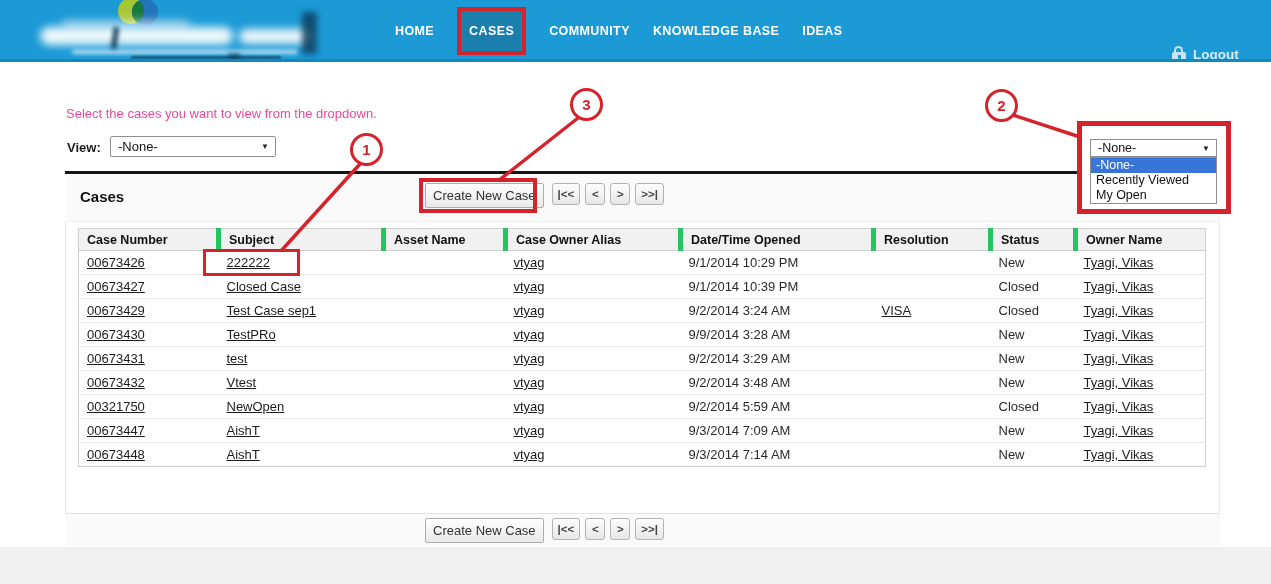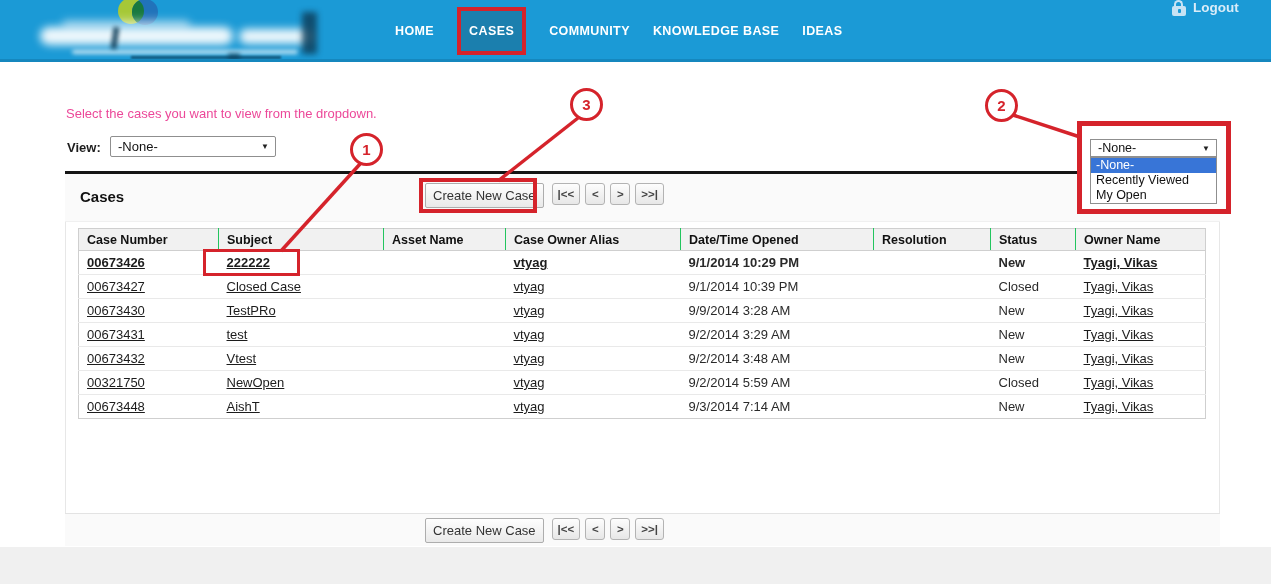--- a/index.html
+++ b/index.html
@@ -20,21 +20,21 @@
   .speck { position:absolute; filter:blur(2px); background:#0c3a55; }
   .s1 { left:112px; top:27px; width:6px; height:22px; transform:rotate(8deg); opacity:.85; }
   .s2 { left:302px; top:12px; width:15px; height:42px; filter:blur(3px); opacity:.8; }
   .s3 { left:131px; top:56px; width:150px; height:3px; filter:blur(1px); opacity:.7; }
   .s4 { left:228px; top:53px; width:12px; height:7px; opacity:.6; }
 
   .nav { position:absolute; left:395px; top:0; height:62px; display:flex; align-items:center; gap:23px; }
   .nav-item { color:#ffffff; font-size:12.5px; font-weight:bold; letter-spacing:.4px; white-space:nowrap; cursor:pointer; }
   .nav-item.active { background:#1b7fae; border:4px solid #d5232b; padding:13px 8px; }
 
-  .logout { position:absolute; left:1172px; top:0; height:62px; display:flex; align-items:flex-start; gap:7px; cursor:pointer; }
+  .logout { position:absolute; left:1172px; top:0; height:62px; display:flex; align-items:flex-end; gap:7px; cursor:pointer; }
   .lock { width:14px; height:16px; position:relative; }
   .lock .shackle { position:absolute; left:2px; top:0; width:9px; height:8px; border:2px solid #c7e3f4; border-bottom:none; border-radius:5px 5px 0 0; }
   .lock .body { position:absolute; left:0; top:6px; width:14px; height:10px; background:#c7e3f4; border-radius:2px; }
   .lock .hole { position:absolute; left:5.5px; top:9px; width:3px; height:4px; background:#1b9ad6; border-radius:1px; }
   .logout-label { color:#d9ecf8; font-size:13.5px; font-weight:bold; }
 
   
   .instruction { position:absolute; left:66px; top:106px; font-size:13px; color:#ec4899; }
   .view-label { position:absolute; left:67px; top:140px; font-size:13px; font-weight:bold; color:#1d1d1d; }
   .fselect { position:absolute; background:#fff; border:1px solid #8f8f8f; display:flex; align-items:center; justify-content:space-between; padding:0 6px 0 7px; color:#111; cursor:pointer; }
@@ -52,24 +52,24 @@
 
   .btn-group { position:absolute; display:flex; align-items:flex-start; gap:8px; z-index:9; }
   .btn-group.top { left:425px; top:183px; }
   .btn-group.bottom { left:425px; top:518px; }
   .btn { font-family:"Liberation Sans",sans-serif; font-size:13px; color:#333; background:linear-gradient(#fefefe,#e9e9e9); border:1px solid #adadad; border-radius:2px; padding:4px 7px; cursor:pointer; white-space:nowrap; }
   .pg-row { display:flex; gap:5px; }
   .pg-btn { font-family:"Liberation Sans",sans-serif; font-size:11.5px; font-weight:bold; color:#444; background:linear-gradient(#fdfdfd,#e7e7e7); border:1px solid #b3b3b3; border-radius:3px; padding:4px 5px; min-width:20px; cursor:pointer; }
 
   
   table.cases { position:absolute; left:78px; top:228px; width:1127px; border-collapse:collapse; table-layout:fixed; background:#fff; border:1px solid #cfcfcf; z-index:8; }
-  table.cases th { height:22px; background:#f1f1f1; font-size:12.5px; font-weight:bold; color:#111; text-align:left; padding:0 0 0 8px; border-right:1px solid #22c55e; border-bottom:1px solid #cfcfcf; white-space:nowrap; overflow:hidden; }
+  table.cases th { height:22px; background:#f1f1f1; font-size:12.5px; font-weight:bold; color:#111; text-align:left; padding:0 0 0 8px; border-right:5px solid #22c55e; border-bottom:1px solid #cfcfcf; white-space:nowrap; overflow:hidden; }
   table.cases th:last-child { border-right:none; }
   table.cases td { height:24px; font-size:13px; color:#2a2a2a; padding:0 0 0 8px; border-top:1px solid #e9e9e9; white-space:nowrap; overflow:hidden; }
-  table.cases tr:first-child td { border-top:none;font-weight:bold; }
+  table.cases tr:first-child td { border-top:none; }
   table.cases col.c1{width:140px} table.cases col.c2{width:165px} table.cases col.c3{width:122px}
   table.cases col.c4{width:175px} table.cases col.c5{width:193px} table.cases col.c6{width:117px}
   table.cases col.c7{width:85px}  table.cases col.c8{width:130px}
   .cell-link { color:#1c1c1c; text-decoration:underline; cursor:pointer; }
 
   
   .bottom-strip { position:absolute; left:0; top:547px; width:1271px; height:37px; background:#f0f0f0; }
 
   
   .anno-svg { position:absolute; left:0; top:0; width:1271px; height:584px; pointer-events:none; z-index:48; }
@@ -194,20 +194,30 @@
           <td><span class="cell-link">00673427</span></td>
           <td><span class="cell-link">Closed Case</span></td>
           <td></td>
           <td><span class="cell-link">vtyag</span></td>
           <td>9/1/2014 10:39 PM</td>
           <td></td>
           <td>Closed</td>
           <td><span class="cell-link">Tyagi, Vikas</span></td>
         </tr>
         <tr>
+          <td><span class="cell-link">00673429</span></td>
+          <td><span class="cell-link">Test Case sep1</span></td>
+          <td></td>
+          <td><span class="cell-link">vtyag</span></td>
+          <td>9/2/2014 3:24 AM</td>
+          <td><span class="cell-link">VISA</span></td>
+          <td>Closed</td>
+          <td><span class="cell-link">Tyagi, Vikas</span></td>
+        </tr>
+        <tr>
           <td><span class="cell-link">00673430</span></td>
           <td><span class="cell-link">TestPRo</span></td>
           <td></td>
           <td><span class="cell-link">vtyag</span></td>
           <td>9/9/2014 3:28 AM</td>
           <td></td>
           <td>New</td>
           <td><span class="cell-link">Tyagi, Vikas</span></td>
         </tr>
         <tr>
@@ -231,20 +241,30 @@
           <td><span class="cell-link">Tyagi, Vikas</span></td>
         </tr>
         <tr>
           <td><span class="cell-link">00321750</span></td>
           <td><span class="cell-link">NewOpen</span></td>
           <td></td>
           <td><span class="cell-link">vtyag</span></td>
           <td>9/2/2014 5:59 AM</td>
           <td></td>
           <td>Closed</td>
+          <td><span class="cell-link">Tyagi, Vikas</span></td>
+        </tr>
+        <tr>
+          <td><span class="cell-link">00673447</span></td>
+          <td><span class="cell-link">AishT</span></td>
+          <td></td>
+          <td><span class="cell-link">vtyag</span></td>
+          <td>9/3/2014 7:09 AM</td>
+          <td></td>
+          <td>New</td>
           <td><span class="cell-link">Tyagi, Vikas</span></td>
         </tr>
         <tr>
           <td><span class="cell-link">00673448</span></td>
           <td><span class="cell-link">AishT</span></td>
           <td></td>
           <td><span class="cell-link">vtyag</span></td>
           <td>9/3/2014 7:14 AM</td>
           <td></td>
           <td>New</td>

